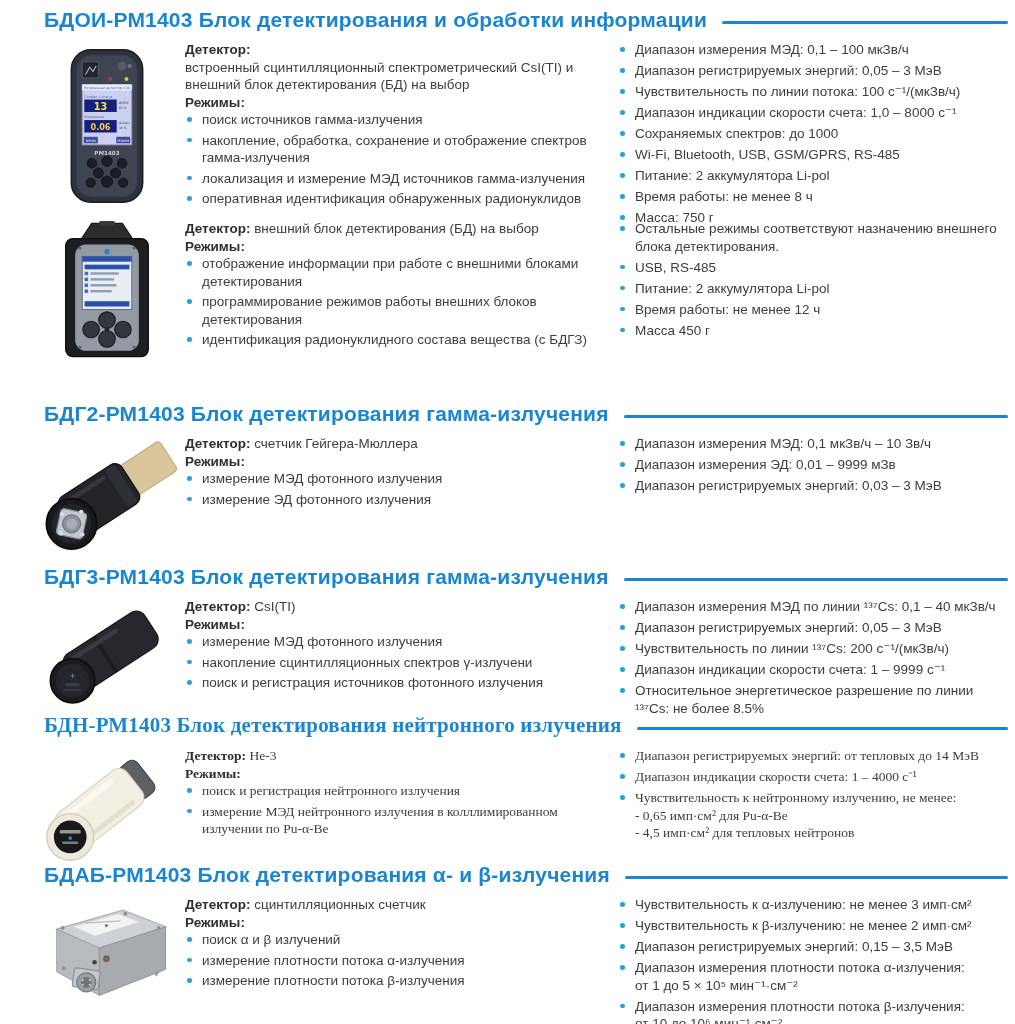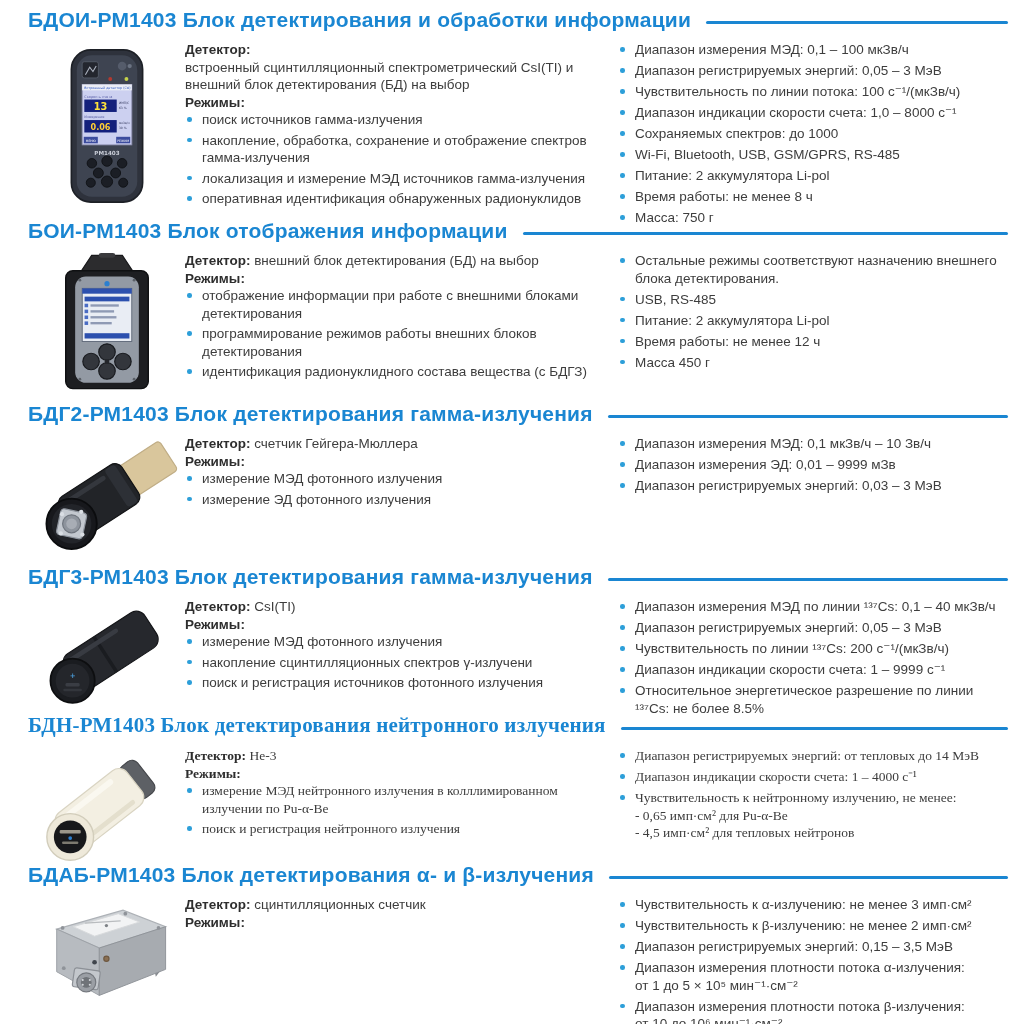--- a/index.html
+++ b/index.html
@@ -17,21 +17,21 @@
     padding:8px 5px 0 28px;
   }
   section.product{margin:0;}
   section.product:nth-of-type(1){height:211px;}
   section.product:nth-of-type(2){height:183px;}
   section.product:nth-of-type(3){height:163px;}
   section.product:nth-of-type(4){height:148px;}
   section.product:nth-of-type(5){height:150px;font-family:Liberation Serif, serif;}
   section.product:nth-of-type(6){height:158px;}
 
-  .sec-head{display:flex;align-items:center;gap:15px;margin:0 0 8px 0;}
+  .sec-head{display:flex;align-items:center;gap:15px;margin:0 0 8px 16px;}
   .sec-title{
     font-size:21px;font-weight:bold;color:var(--accent);
     margin:0;white-space:nowrap;letter-spacing:.2px;
   }
   .rule{flex:1;height:3px;background:var(--accent);border-radius:2px;margin-top:5px;margin-right:2px;}
 
   .sec-body{display:grid;grid-template-columns:157px 433px 1fr;}
   .img-col{display:flex;justify-content:center;align-items:flex-start;padding-top:2px;}
   .mid-col{font-size:13.5px;line-height:1.3;padding-right:20px;padding-top:1px;}
   .b{font-weight:bold;color:var(--bold);}
@@ -116,24 +116,20 @@
       <li>Сохраняемых спектров: до 1000</li>
       <li>Wi-Fi, Bluetooth, USB, GSM/GPRS, RS-485</li>
       <li>Питание: 2 аккумулятора Li-pol</li>
       <li>Время работы: не менее 8 ч</li>
       <li>Масса: 750 г</li>
     </ul>
   </div>
 </section>
 
 <section class="product">
-  <div class="sec-head">
-    <h2 class="sec-title">БОИ-РМ1403 Блок отображения информации</h2>
-    <div class="rule"></div>
-  </div>
   <div class="sec-body">
     <div class="img-col">
       <svg width="118" height="138" viewBox="0 0 100 117">
         <polygon points="37,2 63,2 73,17 27,17" fill="#2c2c2e" stroke="#1a1a1c"></polygon>
         <rect x="43" y="0" width="14" height="4" rx="2" fill="#3a3a3d"></rect>
         <rect x="15" y="15" width="70" height="100" rx="6" fill="#1d1e21" stroke="#0f1012" stroke-width="1.2"></rect>
         <rect x="23" y="20" width="54" height="90" rx="9" fill="#939aa4"></rect>
         <circle cx="50" cy="26" r="2.2" fill="#2b7fd0"></circle>
         <rect x="29" y="30" width="42" height="45" fill="#e9edf4" stroke="#5f6878" stroke-width="0.8"></rect>
         <rect x="29" y="30" width="42" height="4.5" fill="#2c50ae"></rect>
@@ -281,22 +277,22 @@
         <circle cx="31" cy="76" r="14" fill="#17181b"></circle>
         <rect x="22" y="70" width="18" height="3" rx="1" fill="#9b968a"></rect>
         <circle cx="31" cy="77" r="1.6" fill="#2b7fd0"></circle>
         <rect x="24" y="80" width="14" height="2" rx="1" fill="#7d7a70"></rect>
       </svg>
     </div>
     <div class="mid-col">
       <p><span class="b">Детектор:</span> <span>He-3</span></p>
       <p class="b">Режимы:</p>
       <ul>
+        <li>поиск и регистрация нейтронного излучения</li>
         <li>измерение МЭД нейтронного излучения в колллимированном излучении по Pu-α-Be</li>
-        <li>поиск и регистрация нейтронного излучения</li>
       </ul>
     </div>
     <ul class="spec-col">
       <li>Диапазон регистрируемых энергий: от тепловых до 14 МэВ</li>
       <li>Диапазон индикации скорости счета: 1 – 4000 с⁻¹</li>
       <li>Чувствительность к нейтронному излучению, не менее:
 - 0,65 имп·см² для Pu-α-Be
 - 4,5 имп·см² для тепловых нейтронов</li>
     </ul>
   </div>
@@ -328,20 +324,25 @@
         <circle cx="45" cy="72" r="4.5" fill="#6f7378"></circle>
         <circle cx="42" cy="70" r="0.9" fill="#d5d8dc"></circle>
           <circle cx="48" cy="70" r="0.9" fill="#d5d8dc"></circle>
         <circle cx="42" cy="74" r="0.9" fill="#d5d8dc"></circle>
           <circle cx="48" cy="74" r="0.9" fill="#d5d8dc"></circle>
       </svg>
     </div>
     <div class="mid-col">
       <p><span class="b">Детектор:</span> <span>сцинтилляционных счетчик</span></p>
       <p class="b">Режимы:</p>
+      <ul>
+        <li>поиск α и β излучений</li>
+        <li>измерение плотности потока α-излучения</li>
+        <li>измерение плотности потока β-излучения</li>
+      </ul>
     </div>
     <ul class="spec-col">
       <li>Чувствительность к α-излучению: не менее 3 имп·см²</li>
       <li>Чувствительность к β-излучению: не менее 2 имп·см²</li>
       <li>Диапазон регистрируемых энергий: 0,15 – 3,5 МэВ</li>
       <li>Диапазон измерения плотности потока α-излучения:
 от 1 до 5 × 10⁵ мин⁻¹·см⁻²</li>
       <li>Диапазон измерения плотности потока β-излучения:
 от 10 до 10⁶ мин⁻¹·см⁻²</li>
     </ul>

